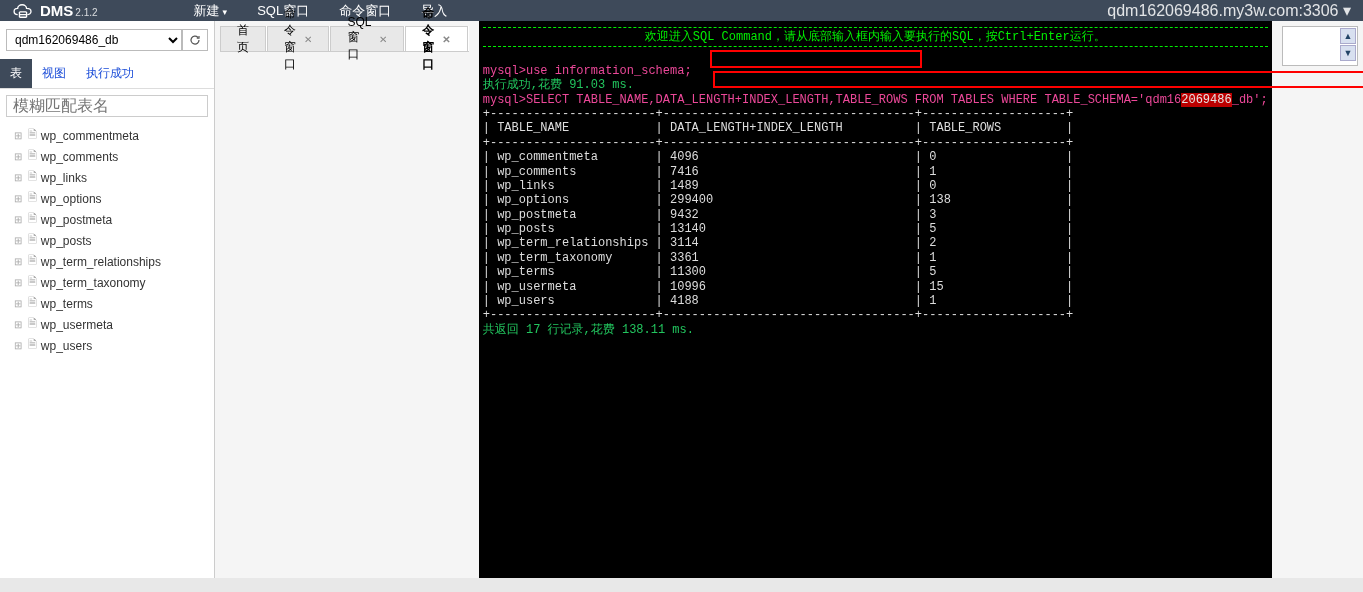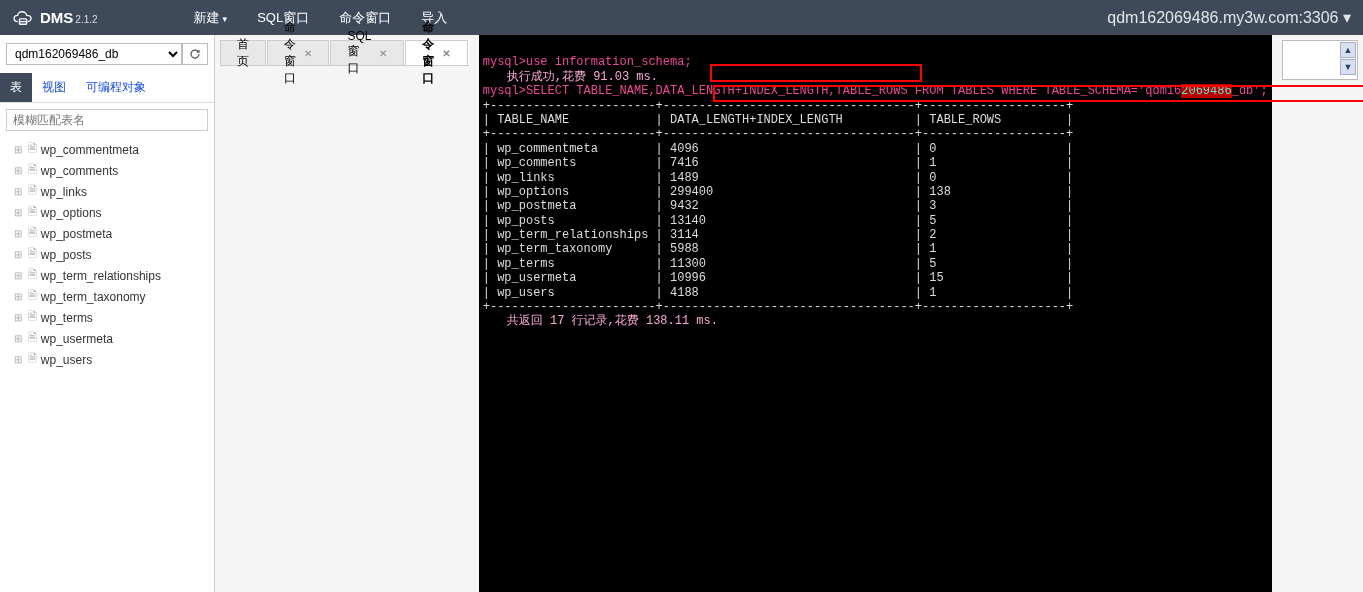--- a/index.html
+++ b/index.html
@@ -1,55 +1,55 @@
 <!DOCTYPE html>
 <html><head>
 <meta charset="utf-8">
 <style>
 * { box-sizing: border-box; margin: 0; padding: 0; }
 body { font-family: "Microsoft YaHei", Arial, sans-serif; font-size: 12px; background: #e8e8e8; width: 1363px; height: 592px; overflow: hidden; }
 
 
-.header { background: #3e4a5a; height: 35px; display: flex; align-items: center; color: #fff; padding: 0 12px; }
+.header { background: #3e4a5a; height: 21px; display: flex; align-items: center; color: #fff; padding: 0 12px; }
 .logo { display: flex; align-items: center; gap: 6px; font-size: 14px; }
 .logo-icon { width: 22px; height: 16px; }
 .logo-text b { font-weight: 600; font-size: 15px; }
 .ver { font-size: 10px; opacity: 0.8; margin-left: 2px; }
 .menu { display: flex; margin-left: 96px; gap: 30px; font-size: 13px; }
 .menu-item { cursor: pointer; }
 .chev-down { display: inline-block; margin-left: 3px; font-size: 9px; }
 .conn { margin-left: auto; font-size: 16px; opacity: 0.85; }
 
 
 .main { display: flex; height: calc(592px - 35px); }
 .left { width: 215px; background: #fff; border-right: 1px solid #ccc; }
 .db-row { display: flex; padding: 8px 6px; align-items: flex-start; }
 .db-select { flex: 1; border: 1px solid #bbb; height: 22px; font-size: 12px; padding: 0 4px; background: #fff; }
 .refresh { width: 26px; height: 22px; border: 1px solid #bbb; background: #fff; display: flex; align-items: center; justify-content: center; cursor: pointer; }
 .tabs-left { display: flex; border-bottom: 1px solid #ddd; }
 .tab-l { padding: 6px 10px; font-size: 12px; cursor: pointer; color: #1d4ed8; }
 .tab-l.active { background: #3e4a5a; color: #fff; }
-.search { width: calc(100% - 12px); margin: 6px; border: 1px solid #ccc; height: 22px; padding: 0 6px; font-size: 12px; }
+.search { width: calc(100% - 12px); margin: 6px; border: 1px solid #ccc; height: 22px; padding: 0 6px; font-size: 16px; }
 .tree { padding: 2px 0; }
 .tree-item { display: flex; align-items: center; height: 21px; padding-left: 14px; gap: 4px; cursor: pointer; color: #333; }
 .expand { color: #aaa; font-size: 10px; width: 10px; }
 .file-icon { color: #999; font-size: 11px; }
 
 
 .right { flex: 1; display: flex; flex-direction: row; background: #f5f5f5; }
 .tabs-top { display: flex; background: #fff; border-bottom: 1px solid #ccc; height: 26px; margin: 5px 5px 0 5px; }
 .tab-t { padding: 4px 16px; border: 1px solid #ccc; border-bottom: none; margin-right: 1px; background: #e8e8e8; display: flex; align-items: center; gap: 8px; cursor: pointer; position: relative; font-size: 12px; }
 .tab-t.active { background: #fff; font-weight: 600; }
 .tab-close { color: #888; font-size: 10px; }
 
 
 .console { flex: 1; background: #000; color: #00ef00; font-family: "Courier New", monospace; font-size: 12px; padding: 6px 4px; margin: 0 5px; overflow: hidden; line-height: 1.2; white-space: pre; }
 .console .banner { color: #00ef00; text-align: center; border-top: 1px dashed #00ef00; border-bottom: 1px dashed #00ef00; padding: 2px 0; margin-bottom: 2px; }
 .console .cmd { color: #ec4899; }
-.console .status { color: #f9a8d4; margin-left: 24px; }
+.console .status { color: #22c55e; }
 .console .white { color: #ddd; }
 .redbox1 { position: absolute; border: 2px solid red; pointer-events: none; }
 
 
 .input-area { background: #fff; margin: 5px; border: 1px solid #bbb; height: 40px; position: relative; }
 .input-area textarea { width: calc(100% - 20px); height: 100%; border: none; resize: none; padding: 3px 5px; font-family: monospace; font-size: 12px; outline: none; }
 .side-btns { position: absolute; right: 1px; top: 1px; display: flex; flex-direction: column; }
 .side-btns span { width: 16px; height: 16px; background: #d8e0f0; border: 1px solid #aac; font-size: 9px; text-align: center; line-height: 14px; color: #246; cursor: pointer; margin-bottom: 1px; }
 
 .console-wrap { position: relative; flex: 1; margin: 0; display: flex; flex-direction: column; }
@@ -79,21 +79,21 @@
       <select class="db-select"><option>qdm162069486_db</option></select>
       <div class="refresh">
           <svg width="12" height="12" viewBox="0 0 12 12">
             <path fill="none" stroke="#555" stroke-width="1.2" d="M10 6a4 4 0 1 1-1.2-2.8M10 2v2.2H7.8"></path>
           </svg>
         </div>
     </div>
     <div class="tabs-left">
       <div class="tab-l active">表</div>
       <div class="tab-l">视图</div>
-      <div class="tab-l">可编程对象</div>
+      <div class="tab-l">执行成功</div>
     </div>
     <input class="search" placeholder="模糊匹配表名" style="">
     <div class="tree" id="tree">
         <div class="tree-item">
           <span class="expand">⊞</span>
           <span class="file-icon">🗎</span>
           <span>wp_commentmeta</span>
         </div>
         <div class="tree-item">
           <span class="expand">⊞</span>
@@ -160,35 +160,35 @@
         <div class="tab-t">
           <span>SQL 窗口</span>
           <span class="tab-close">✕</span>
         </div>
         <div class="tab-t active">
           <span>命令窗口</span>
           <span class="tab-close">✕</span>
         </div>
       </div>
     <div class="console-wrap">
-      <div class="console" id="console">
+      <div class="console" id="console"><div class="banner">欢迎进入SQL Command，请从底部输入框内输入要执行的SQL，按Ctrl+Enter运行。</div>
 <span class="cmd">mysql&gt;use information_schema;</span>
 <span class="status">执行成功,花费 91.03 ms.</span>
-<span class="cmd">mysql&gt;SELECT TABLE_NAME,DATA_LENGTH+INDEX_LENGTH,TABLE_ROWS FROM TABLES WHERE TABLE_SCHEMA='qdm16</span><span style="background:#b00;color:#5eead4">2069486</span><span class="cmd">_db';</span>
+<span class="cmd">mysql&gt;SELECT TABLE_NAME,DATA_LENGTH+INDEX_LENGTH,TABLE_ROWS FROM TABLES WHERE TABLE_SCHEMA='qdm16</span><span style="background:#b00;color:#e5e5e5">2069486</span><span class="cmd">_db';</span>
 <span class="white">+-----------------------+-----------------------------------+--------------------+</span>
 <span class="white">| TABLE_NAME            | DATA_LENGTH+INDEX_LENGTH          | TABLE_ROWS         |</span>
 <span class="white">+-----------------------+-----------------------------------+--------------------+</span>
 <span class="white">| wp_commentmeta        | 4096                              | 0                  |</span>
 <span class="white">| wp_comments           | 7416                              | 1                  |</span>
 <span class="white">| wp_links              | 1489                              | 0                  |</span>
 <span class="white">| wp_options            | 299400                            | 138                |</span>
 <span class="white">| wp_postmeta           | 9432                              | 3                  |</span>
 <span class="white">| wp_posts              | 13140                             | 5                  |</span>
 <span class="white">| wp_term_relationships | 3114                              | 2                  |</span>
-<span class="white">| wp_term_taxonomy      | 5988                              | 1                  |</span>
+<span class="white">| wp_term_taxonomy      | 3361                              | 1                  |</span>
 <span class="white">| wp_terms              | 11300                             | 5                  |</span>
 <span class="white">| wp_usermeta           | 10996                             | 15                 |</span>
 <span class="white">| wp_users              | 4188                              | 1                  |</span>
 <span class="white">+-----------------------+-----------------------------------+--------------------+</span>
 <span class="status">共返回 17 行记录,花费 138.11 ms.</span></div>
       <div class="redbox1" style="left:236px; top:29px; width:212px; height:18px;"></div>
       <div class="redbox1" style="left:239px; top:50px; width:768px; height:17px;"></div>
     </div>
     <div class="input-area">
       <textarea style=""></textarea>

